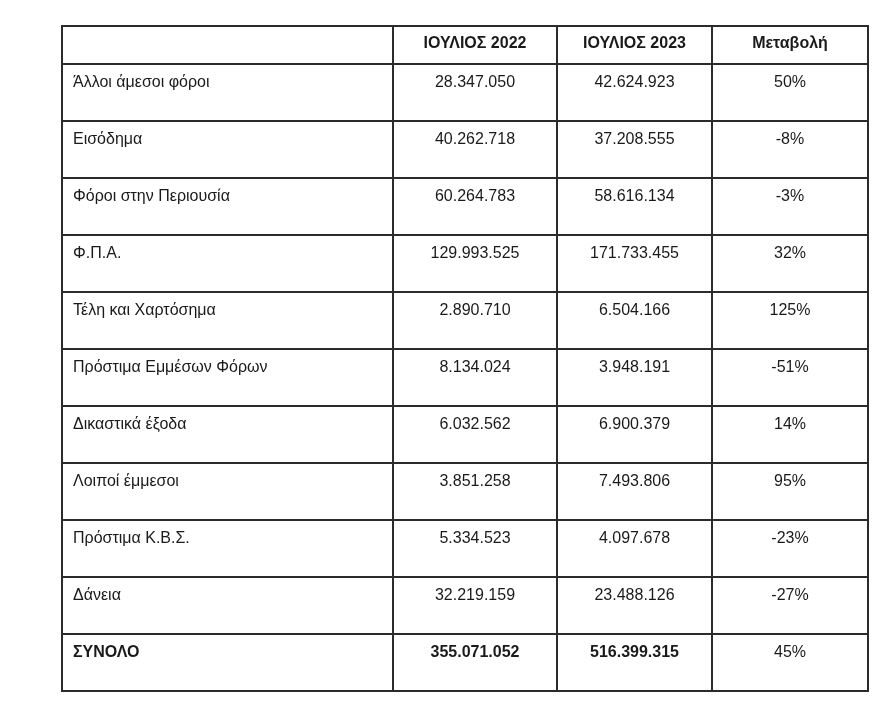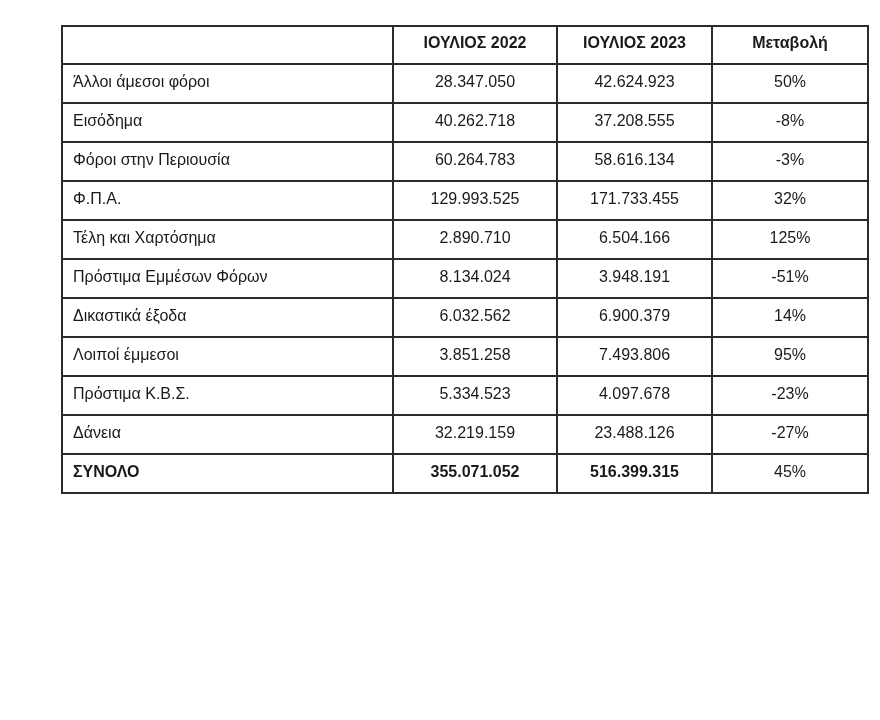--- a/index.html
+++ b/index.html
@@ -29,21 +29,21 @@
     overflow: hidden;
     white-space: nowrap;
   }
   thead th {
     height: 38px;
     padding-top: 7px;
     font-weight: bold;
     text-align: center;
   }
   tbody td {
-    height: 39px;
+    height: 57px;
     padding-top: 8px;
   }
   td.cell-label {
     text-align: left;
     padding-left: 10px;
     padding-right: 6px;
   }
   td.cell-num {
     text-align: center;
   }

